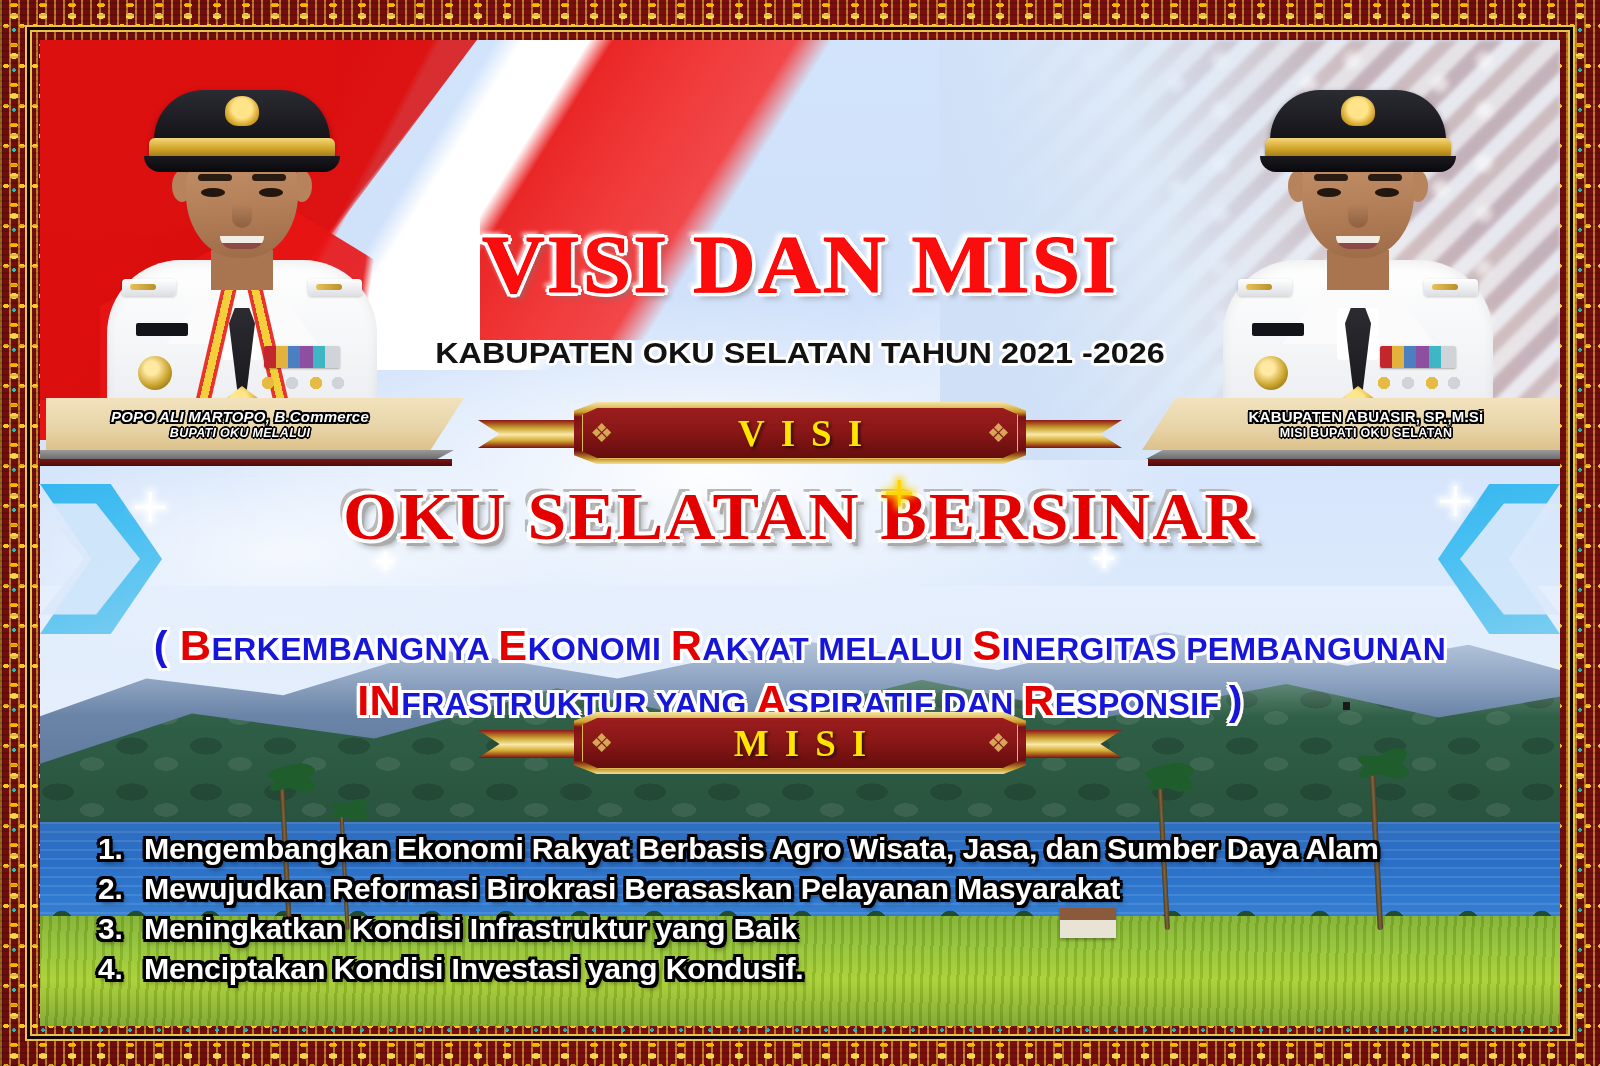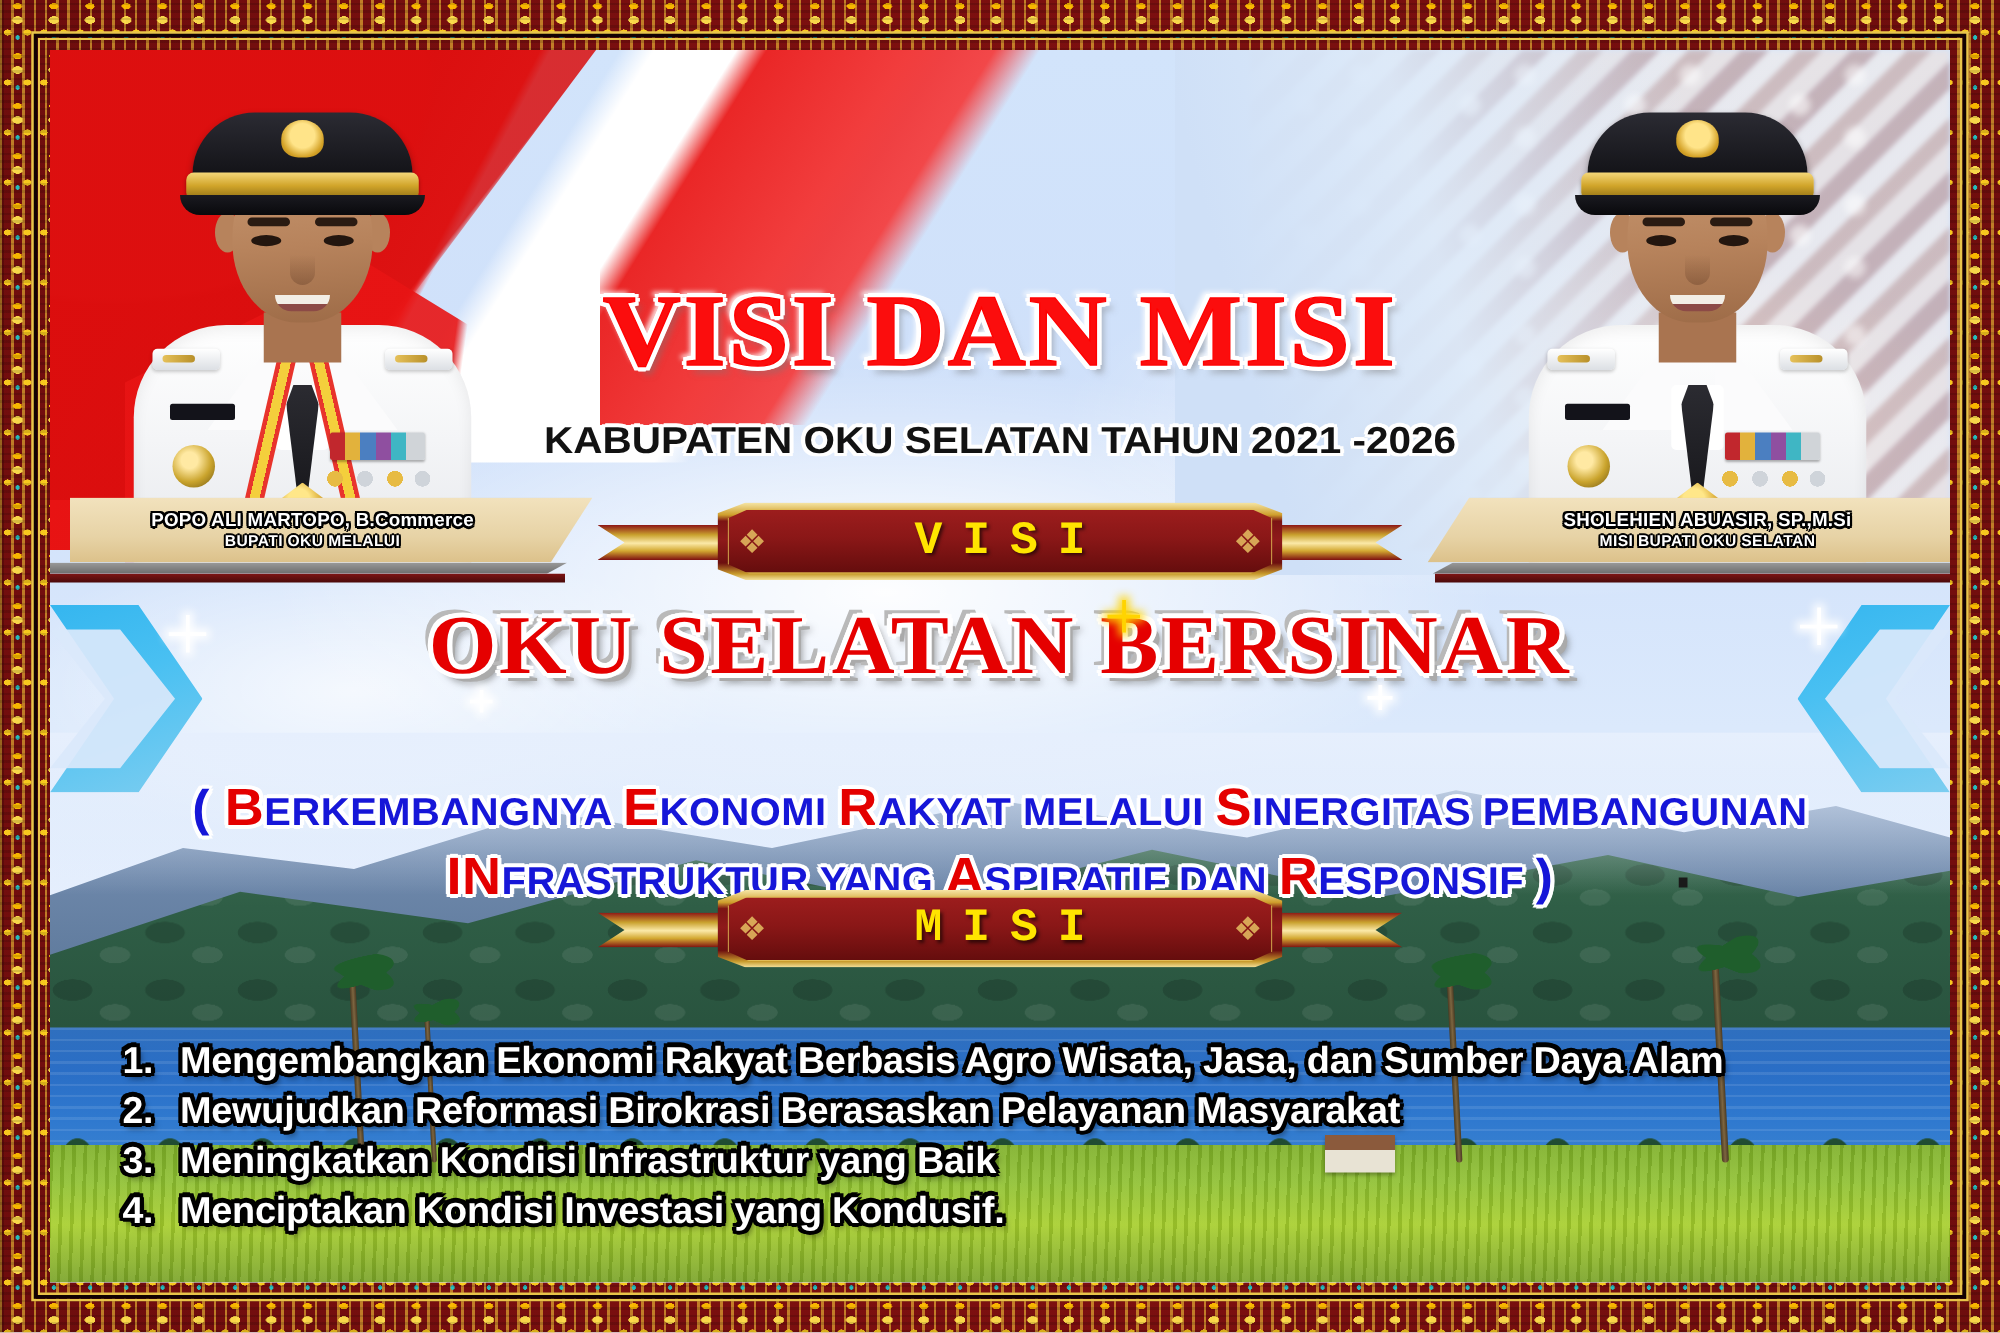--- a/index.html
+++ b/index.html
@@ -324,21 +324,21 @@
     background:#13131a; border-radius:2px;
   }
 
   
   .nameplate {
     position:absolute; top:358px; height:52px;
     background:linear-gradient(180deg,#f2e2bd 0%, #e7d3a6 60%, #dcc18a 100%);
     box-shadow:0 3px 6px rgba(0,0,0,.25);
     display:flex; flex-direction:column; align-items:center; justify-content:center;
   }
-  .nameplate.left  { left:16px;  width:418px; clip-path:polygon(0 0,100% 0,92% 100%,0 100%); padding-right:30px; }
+  .nameplate.left  { left:6px;  width:418px; clip-path:polygon(0 0,100% 0,92% 100%,0 100%); padding-right:30px;font-style:italic; }
   .nameplate.right { right:0; width:418px; clip-path:polygon(8% 0,100% 0,100% 100%,0 100%); padding-left:30px; }
   .np-name {
     font-size:15px; font-weight:bold; color:#fff; letter-spacing:.2px; white-space:nowrap;
     text-shadow:-1.6px -1.6px 0 #000,1.6px -1.6px 0 #000,-1.6px 1.6px 0 #000,1.6px 1.6px 0 #000,
                 0 -1.8px 0 #000,0 1.8px 0 #000,-1.8px 0 0 #000,1.8px 0 0 #000;
   }
   .np-role {
     font-size:12.5px; font-weight:bold; color:#fff; letter-spacing:.3px; margin-top:1px; white-space:nowrap;
     text-shadow:-1.4px -1.4px 0 #000,1.4px -1.4px 0 #000,-1.4px 1.4px 0 #000,1.4px 1.4px 0 #000,
                 0 -1.6px 0 #000,0 1.6px 0 #000,-1.6px 0 0 #000,1.6px 0 0 #000;
@@ -449,21 +449,21 @@
     border:1.5px solid #e0bb55;
     clip-path:polygon(4% 0,96% 0,100% 15%,100% 85%,96% 100%,4% 100%,0 85%,0 15%);
   }
   .rb-orn {
     position:absolute; top:50%; transform:translateY(-50%);
     font-size:26px; color:#e6bf62; opacity:.85; line-height:1;
   }
   .rb-orn.l { left:16px; } .rb-orn.r { right:16px; }
   .rb-text {
     position:absolute; inset:0; display:flex; align-items:center; justify-content:center;
-    font-family:Liberation Mono, monospace;
+    font-family:Liberation Serif, serif;
     font-size:37px; font-weight:bold; color:#ffe500; letter-spacing:16px; text-indent:16px;
     text-shadow:2px 2px 3px rgba(0,0,0,.6);
   }
 
   
   .vision-head {
     position:absolute; left:0; right:0; top:438px; text-align:center;
     font-family:"Liberation Serif", serif;
     font-size:67px; font-weight:bold; color:#e50000; letter-spacing:2px;
     text-shadow:
@@ -631,21 +631,21 @@
     <div class="plate-shadow left"></div>
     <div class="plate-red left"></div>
     <div class="nameplate left">
       <div class="np-name">POPO ALI MARTOPO, B.Commerce</div>
       <div class="np-role">BUPATI OKU MELALUI</div>
     </div>
 
     <div class="plate-shadow right"></div>
     <div class="plate-red right"></div>
     <div class="nameplate right">
-      <div class="np-name">SHOLEHIEN ABUASIR, SP.,M.Si</div>
+      <div class="np-name">KABUPATEN ABUASIR, SP.,M.Si</div>
       <div class="np-role">MISI BUPATI OKU SELATAN</div>
     </div>
 
 
     <div class="title-main">VISI DAN MISI</div>
     <div class="title-sub">KABUPATEN OKU SELATAN TAHUN 2021 -2026</div>
 
     <div class="ribbon visi">
       <div class="rb-tail l"></div>
         <div class="rb-tail r"></div>

